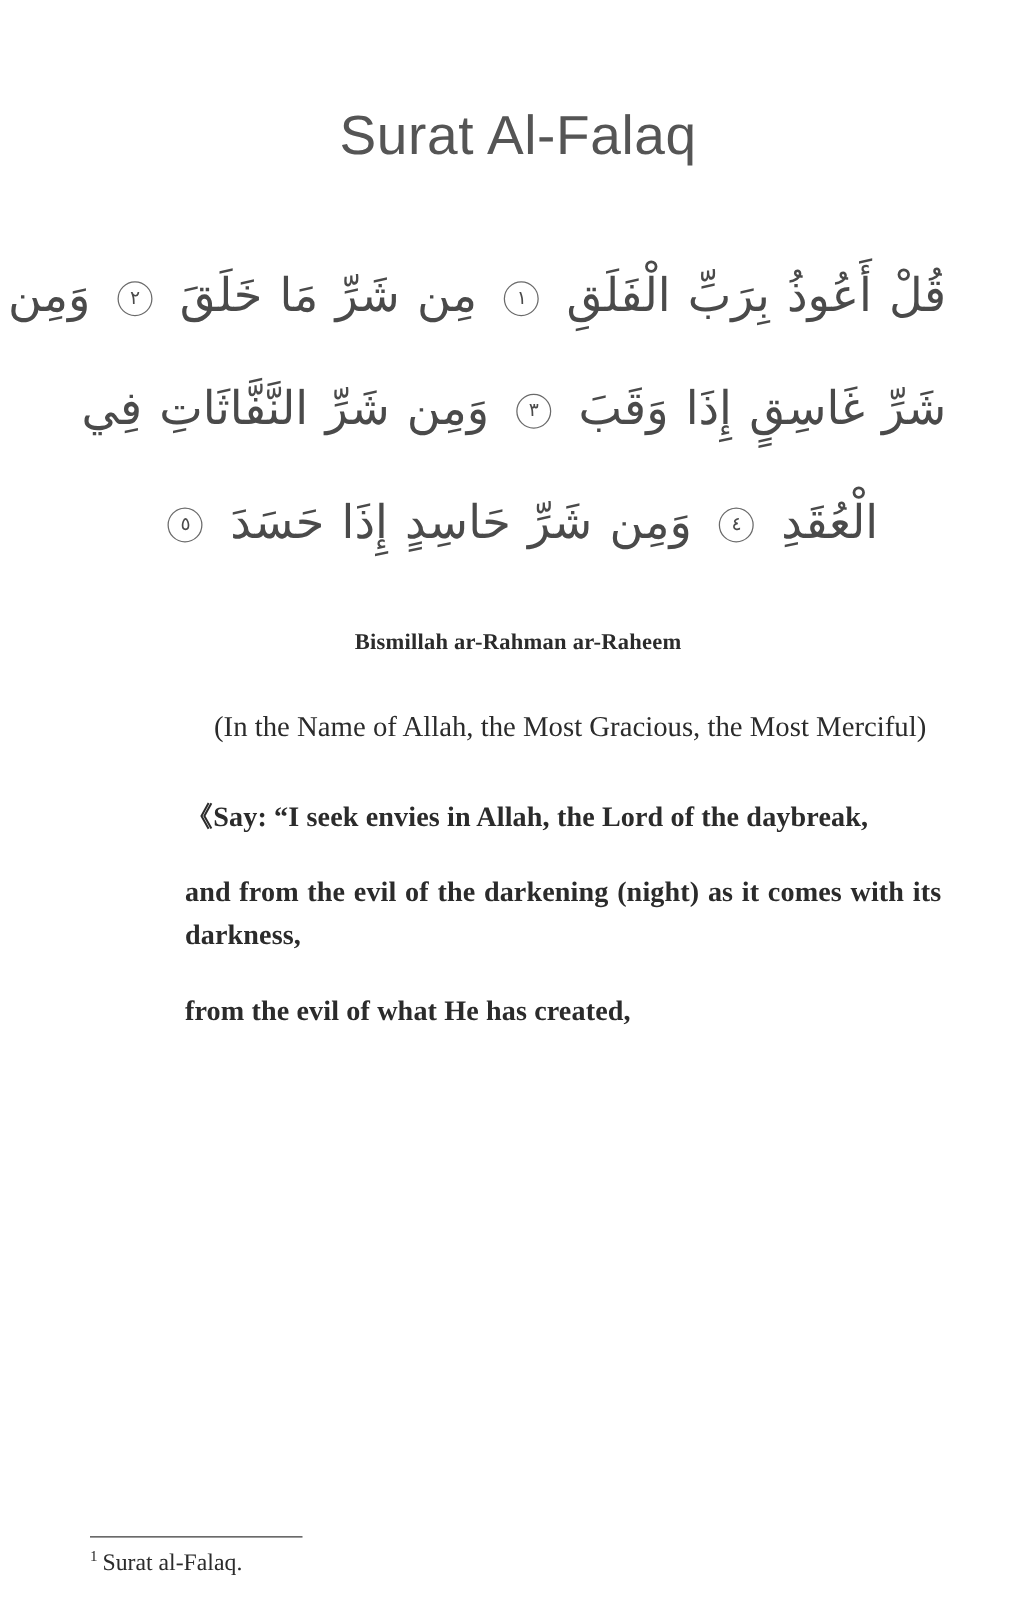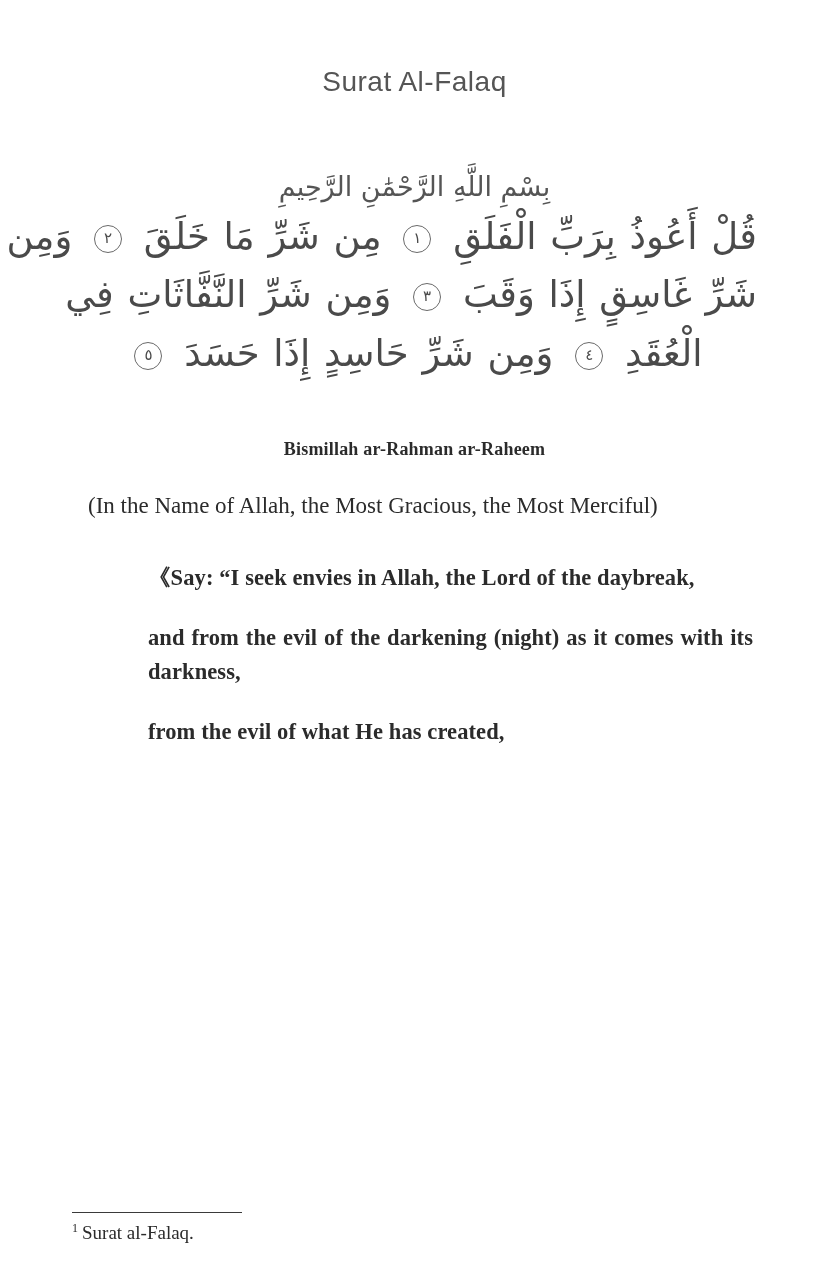--- a/index.html
+++ b/index.html
@@ -20,25 +20,25 @@
     width: 829px;
     height: 1280px;
     box-sizing: border-box;
     padding: 0 72px;
     position: relative;
   }
 
   .page-title {
     text-align: center;
     font-family: "Liberation Sans", sans-serif;
-    font-size: 28px;
+    font-size: 44px;
     font-weight: 400;
     color: #555555;
     letter-spacing: 0.5px;
-    margin-top: 66px;
+    margin-top: 84px;
     margin-bottom: 0;
   }
 
   .arabic-block {
     margin-top: 74px;
     text-align: center;
     direction: rtl;
     color: #4a4a4a;
   }
 
@@ -54,20 +54,21 @@
     font-family: "DejaVu Sans", sans-serif;
     font-size: 37px;
     line-height: 1.58;
     color: #4a4a4a;
     margin-top: 6px;
     word-spacing: 2px;
   }
   .ayah-lines .ln {
     display: block;
     white-space: nowrap;
+    margin-top: 32px;
   }
   .ayah-num {
     display: inline-block;
     border: 1.5px solid #6a6a6a;
     border-radius: 50%;
     width: 26px;
     height: 26px;
     line-height: 24px;
     font-size: 15px;
     text-align: center;
@@ -78,24 +79,24 @@
 
   .bismillah-translit {
     text-align: center;
     font-size: 18px;
     font-weight: bold;
     margin-top: 56px;
     letter-spacing: 0.2px;
   }
 
   .bismillah-meaning {
-    text-align: left;
+    text-align: right;
     font-size: 23px;
     line-height: 1.42;
-    margin-top: 30px;
+    margin-top: 42px;
     padding: 0 16px;
   }
 
   .verses {
     margin-top: 38px;
     padding-left: 76px;
     padding-right: 4px;
   }
   .verse-para {
     font-size: 22.5px;
@@ -135,21 +136,20 @@
   }
 </style>
 </head>
 <body>
 
 <div class="page">
 
   <h1 class="page-title">Surat Al-Falaq</h1>
 
   <div class="arabic-block">
-    <div class="basmala-line">بِسْمِ اللَّهِ الرَّحْمَٰنِ الرَّحِيمِ</div>
     <div class="ayah-lines">
       <span class="ln">
         <span>قُلْ أَعُوذُ بِرَبِّ الْفَلَقِ</span>
         <span class="ayah-num">١</span>
         <span>مِن شَرِّ مَا خَلَقَ</span>
         <span class="ayah-num">٢</span>
         <span>وَمِن</span>
       </span>
       <span class="ln">
         <span>شَرِّ غَاسِقٍ إِذَا وَقَبَ</span>

